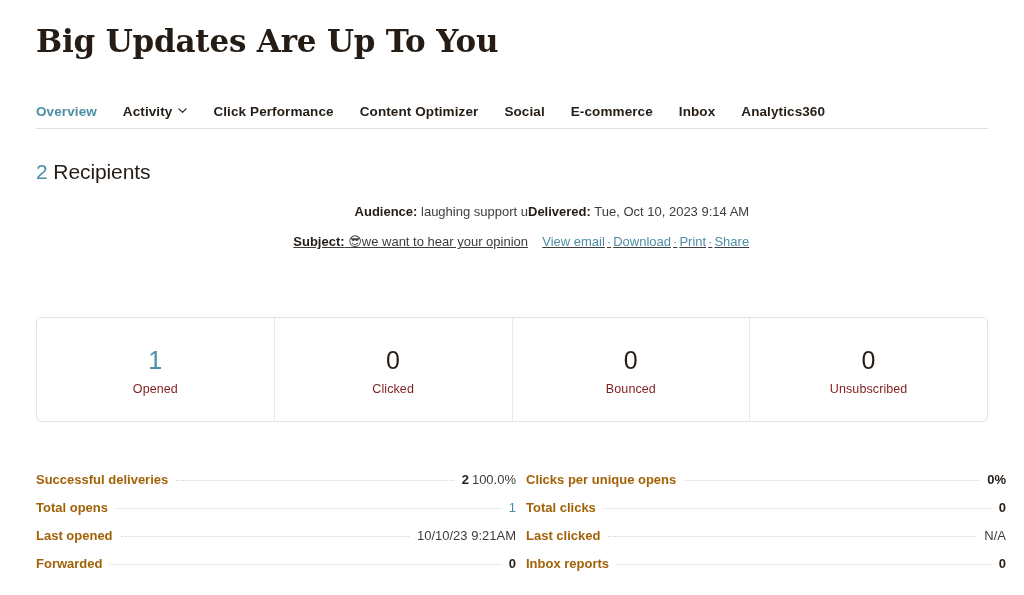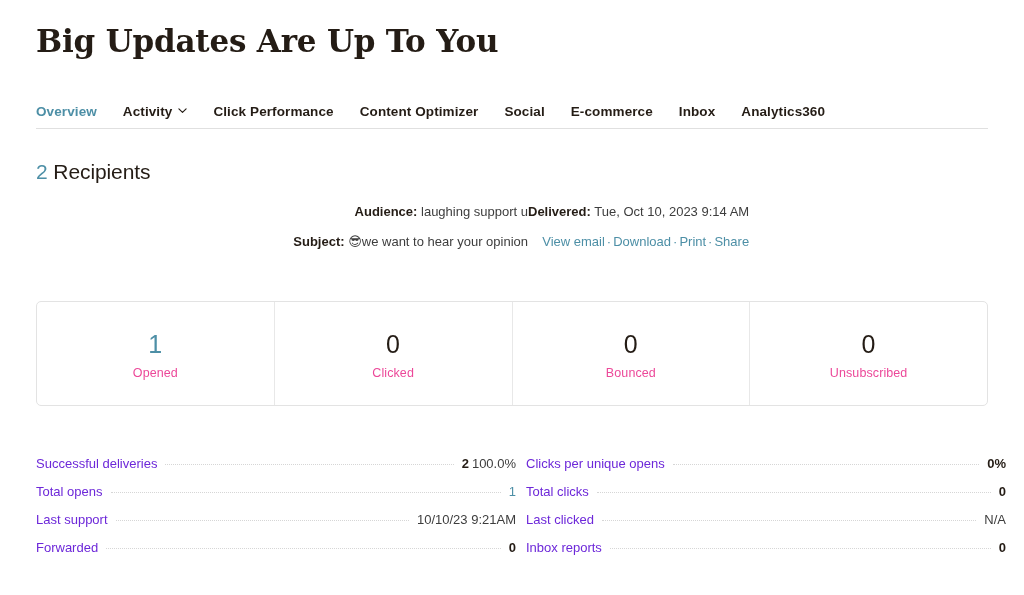--- a/index.html
+++ b/index.html
@@ -88,21 +88,21 @@
   }
   .meta-col { flex: 0 0 auto; text-align: right; }
   .meta-col.left  { width: 492px; }
   .meta-row {
     font-size: 13px;
     color: #3d3d3d;
     line-height: 1.35;
     margin-bottom: 13px;
     white-space: nowrap;
   }
-  .meta-row:last-child { margin-bottom: 0; }
+  .meta-row:last-child { margin-bottom: 16px; text-decoration: underline; }
   .meta-label {
     font-weight: 700;
     color: #241c15;
   }
   .emoji {
     font-family: "DejaVu Sans", sans-serif;
     font-size: 13px;
   }
   .links a {
     color: #4d8fa6;
@@ -131,21 +131,21 @@
   .stat-value {
     font-size: 25px;
     font-weight: 400;
     line-height: 1.2;
     color: #241c15;
     letter-spacing: 0.2px;
   }
   .stat-card.accent .stat-value { color: #4d8fa6; }
   .stat-label {
     font-size: 12.5px;
-    color: #ec4899;
+    color: #7f1d1d;
     margin-top: 7px;
     letter-spacing: 0.1px;
   }
 
   
   .detail-stats {
     display: flex;
     margin-top: 44px;
     gap: 0;
   }
@@ -158,21 +158,22 @@
   .detail-row {
     display: flex;
     align-items: baseline;
     font-size: 13px;
     color: #3d3d3d;
     height: 28px;
     line-height: 28px;
   }
   .detail-name {
     white-space: nowrap;
-    color: #6d28d9;
+    color: #a16207;
+    font-weight: bold;
   }
   .leader {
     flex: 1 1 auto;
     margin: 0 8px;
     position: relative;
     top: -3px;
     border-bottom: 1px dotted #d6d6d6;
     min-width: 12px;
   }
   .detail-value {
@@ -276,21 +277,21 @@
           <span class="detail-name">Successful deliveries</span>
           <span class="leader"></span>
           <span class="detail-value"><span>2</span><span class="suffix">100.0%</span></span>
         </div>
         <div class="detail-row">
           <span class="detail-name">Total opens</span>
           <span class="leader"></span>
           <span class="detail-value accent"><span>1</span></span>
         </div>
         <div class="detail-row">
-          <span class="detail-name">Last support</span>
+          <span class="detail-name">Last opened</span>
           <span class="leader"></span>
           <span class="detail-value plain"><span>10/10/23 9:21AM</span></span>
         </div>
         <div class="detail-row">
           <span class="detail-name">Forwarded</span>
           <span class="leader"></span>
           <span class="detail-value"><span>0</span></span>
         </div>
       </div>
     <div class="detail-col right" id="detail-right">

